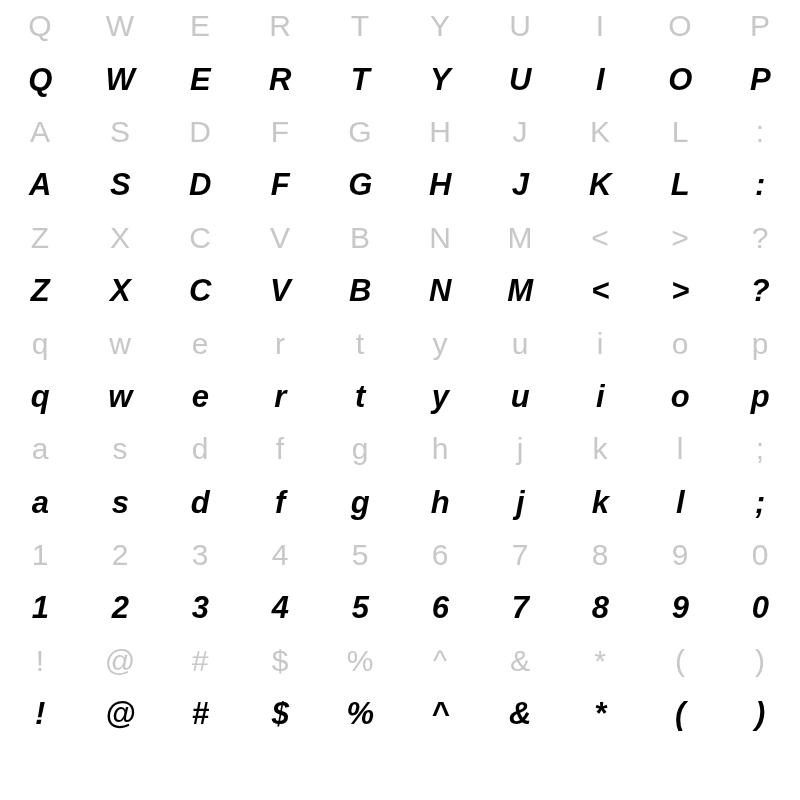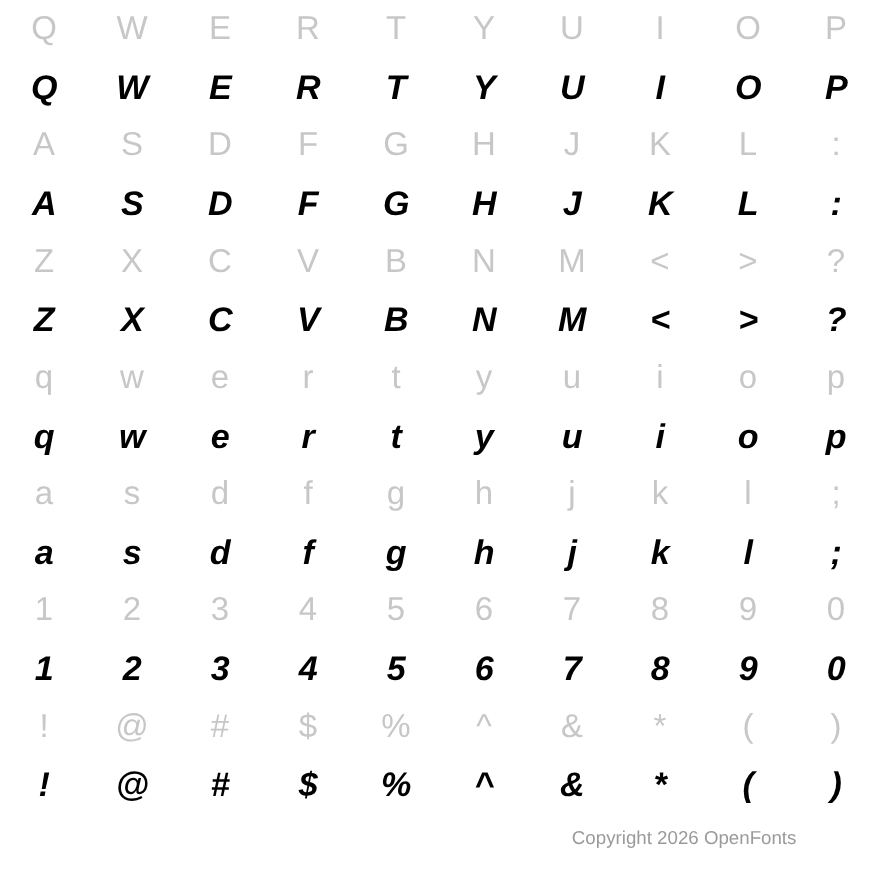--- a/index.html
+++ b/index.html
@@ -186,14 +186,13 @@
       <div class="cell is-bold" style="color: rgb(0, 0, 0); font-weight: bold; font-style: italic; font-size: 31px; letter-spacing: -0.5px;">@</div>
       <div class="cell is-bold" style="color: rgb(0, 0, 0); font-weight: bold; font-style: italic; font-size: 31px; letter-spacing: -0.5px;">#</div>
       <div class="cell is-bold" style="color: rgb(0, 0, 0); font-weight: bold; font-style: italic; font-size: 31px; letter-spacing: -0.5px;">$</div>
       <div class="cell is-bold" style="color: rgb(0, 0, 0); font-weight: bold; font-style: italic; font-size: 31px; letter-spacing: -0.5px;">%</div>
       <div class="cell is-bold" style="color: rgb(0, 0, 0); font-weight: bold; font-style: italic; font-size: 31px; letter-spacing: -0.5px;">^</div>
       <div class="cell is-bold" style="color: rgb(0, 0, 0); font-weight: bold; font-style: italic; font-size: 31px; letter-spacing: -0.5px;">&amp;</div>
       <div class="cell is-bold" style="color: rgb(0, 0, 0); font-weight: bold; font-style: italic; font-size: 31px; letter-spacing: -0.5px;">*</div>
       <div class="cell is-bold" style="color: rgb(0, 0, 0); font-weight: bold; font-style: italic; font-size: 31px; letter-spacing: -0.5px;">(</div>
       <div class="cell is-bold" style="color: rgb(0, 0, 0); font-weight: bold; font-style: italic; font-size: 31px; letter-spacing: -0.5px;">)</div>
     </div>
-  <div class="copyright">Copyright 2026 OpenFonts</div>
 </div>
 
 </body></html>

